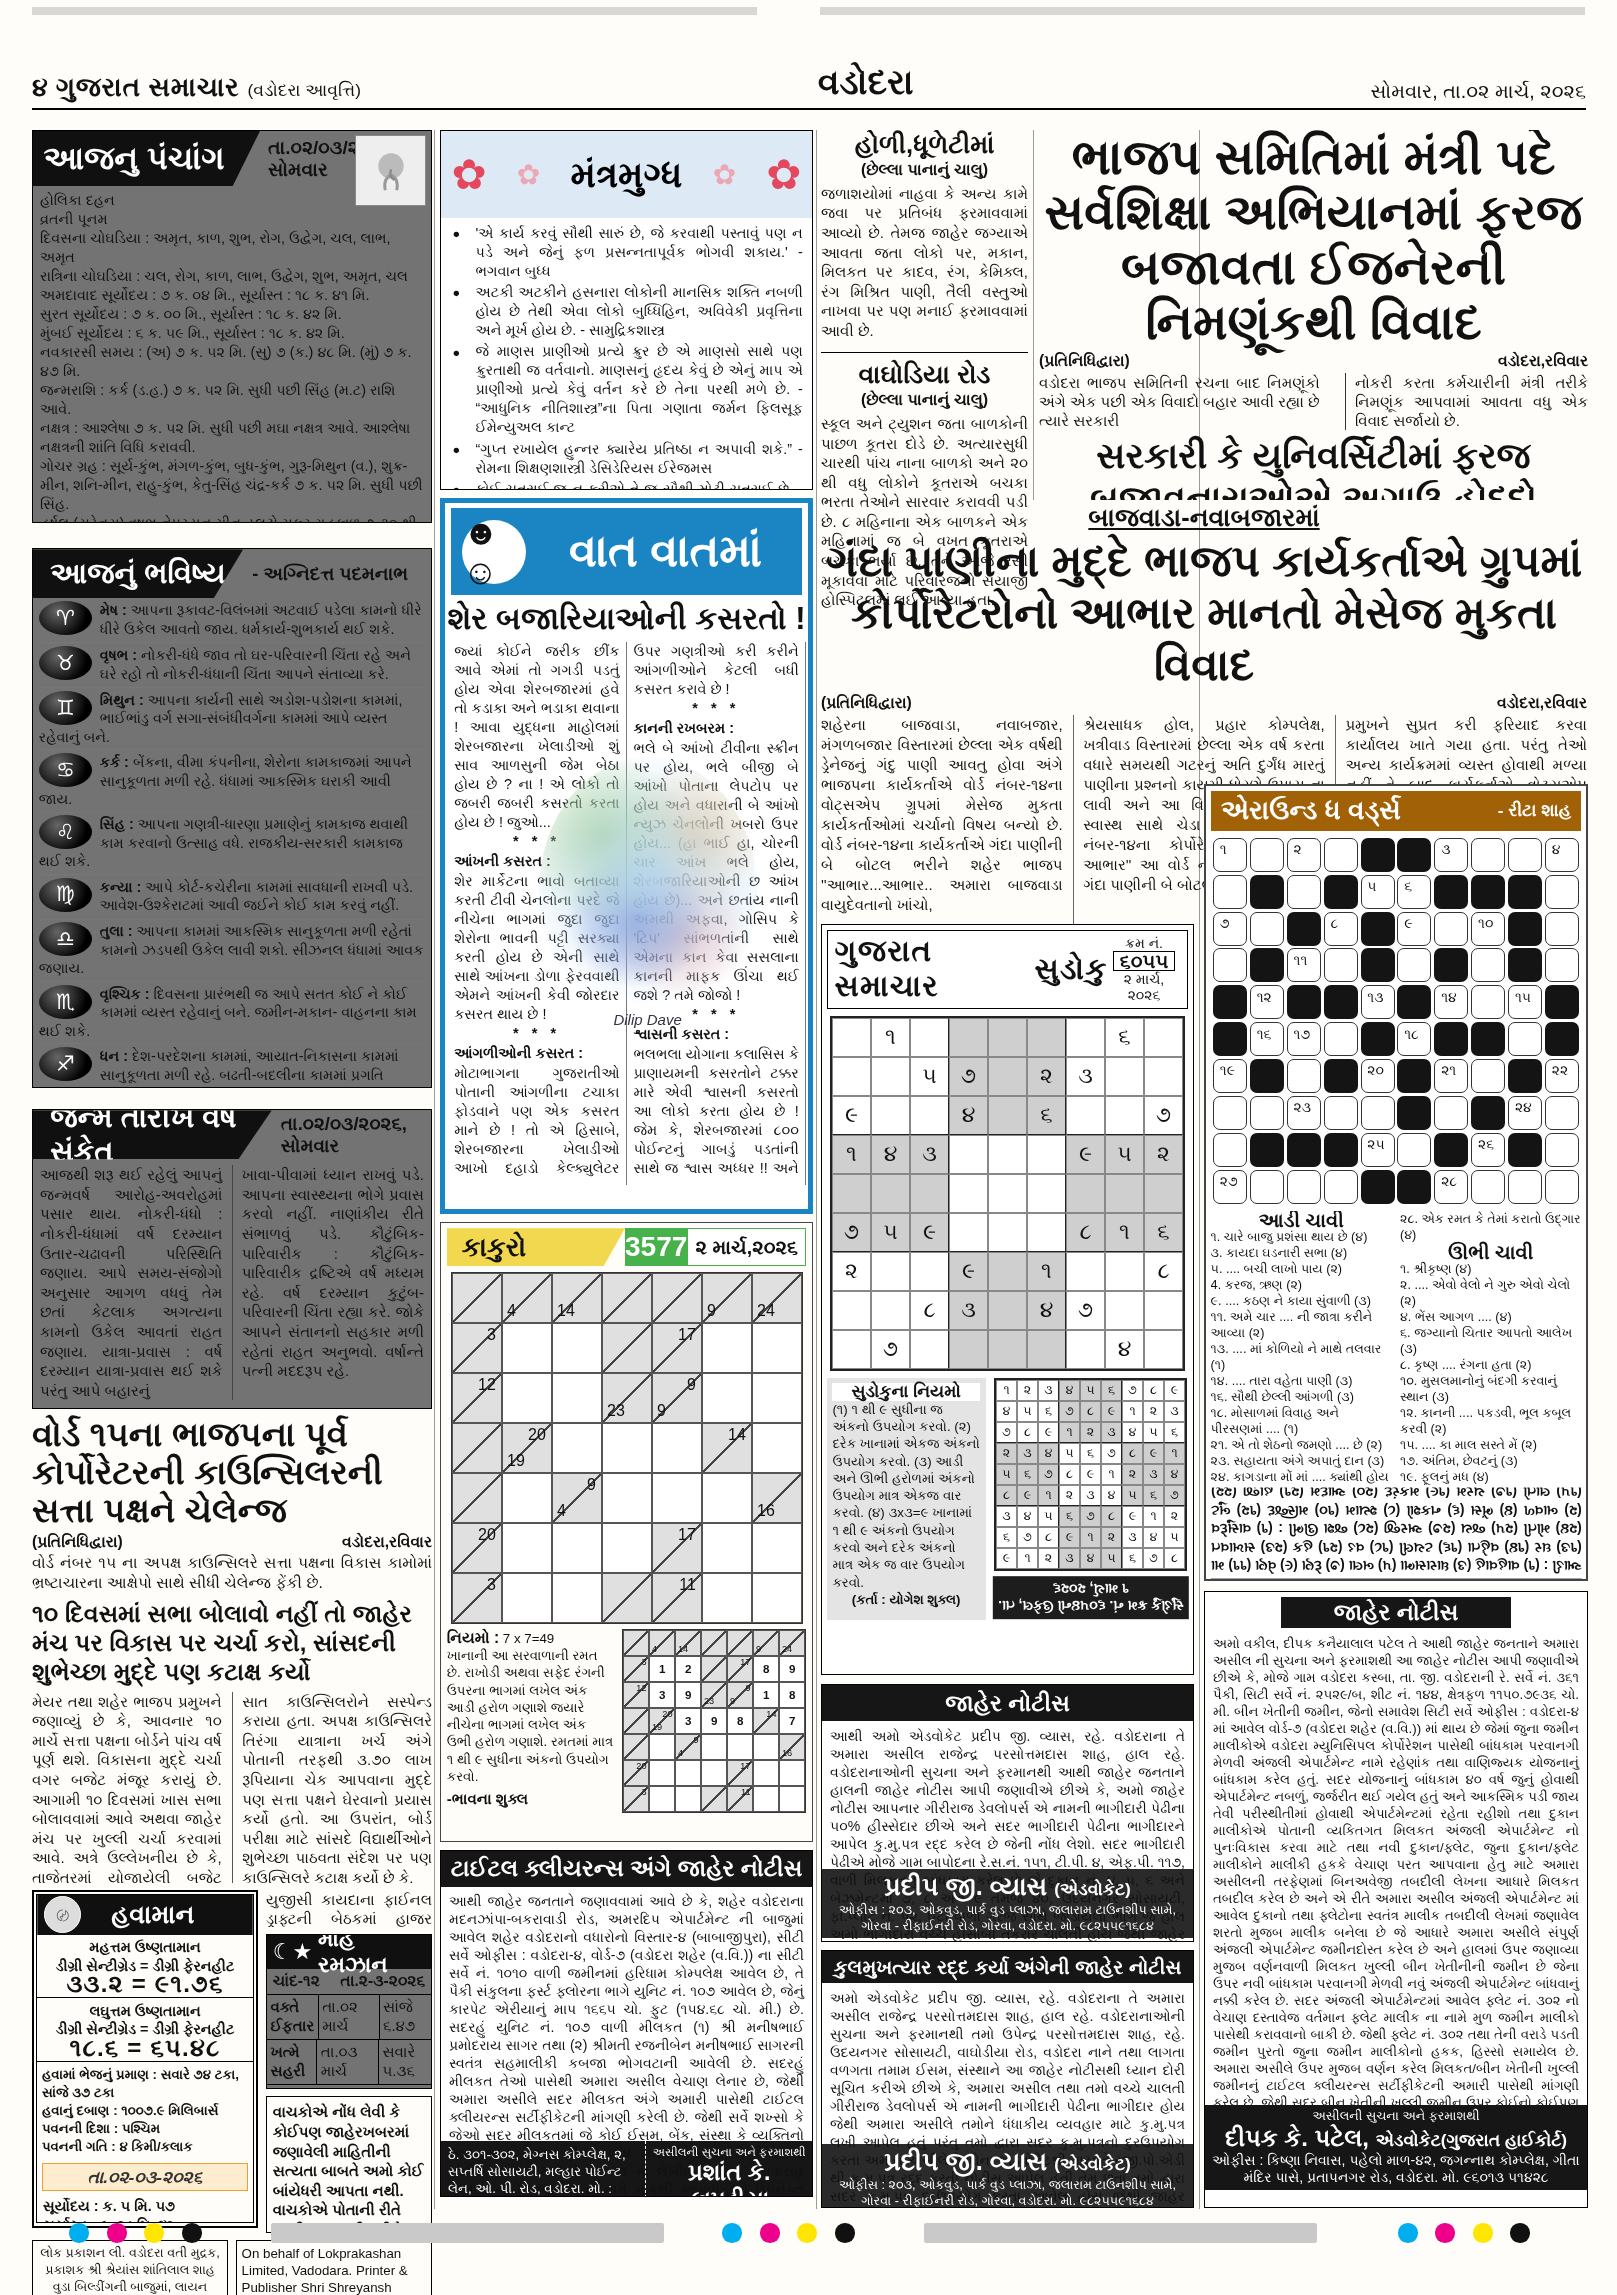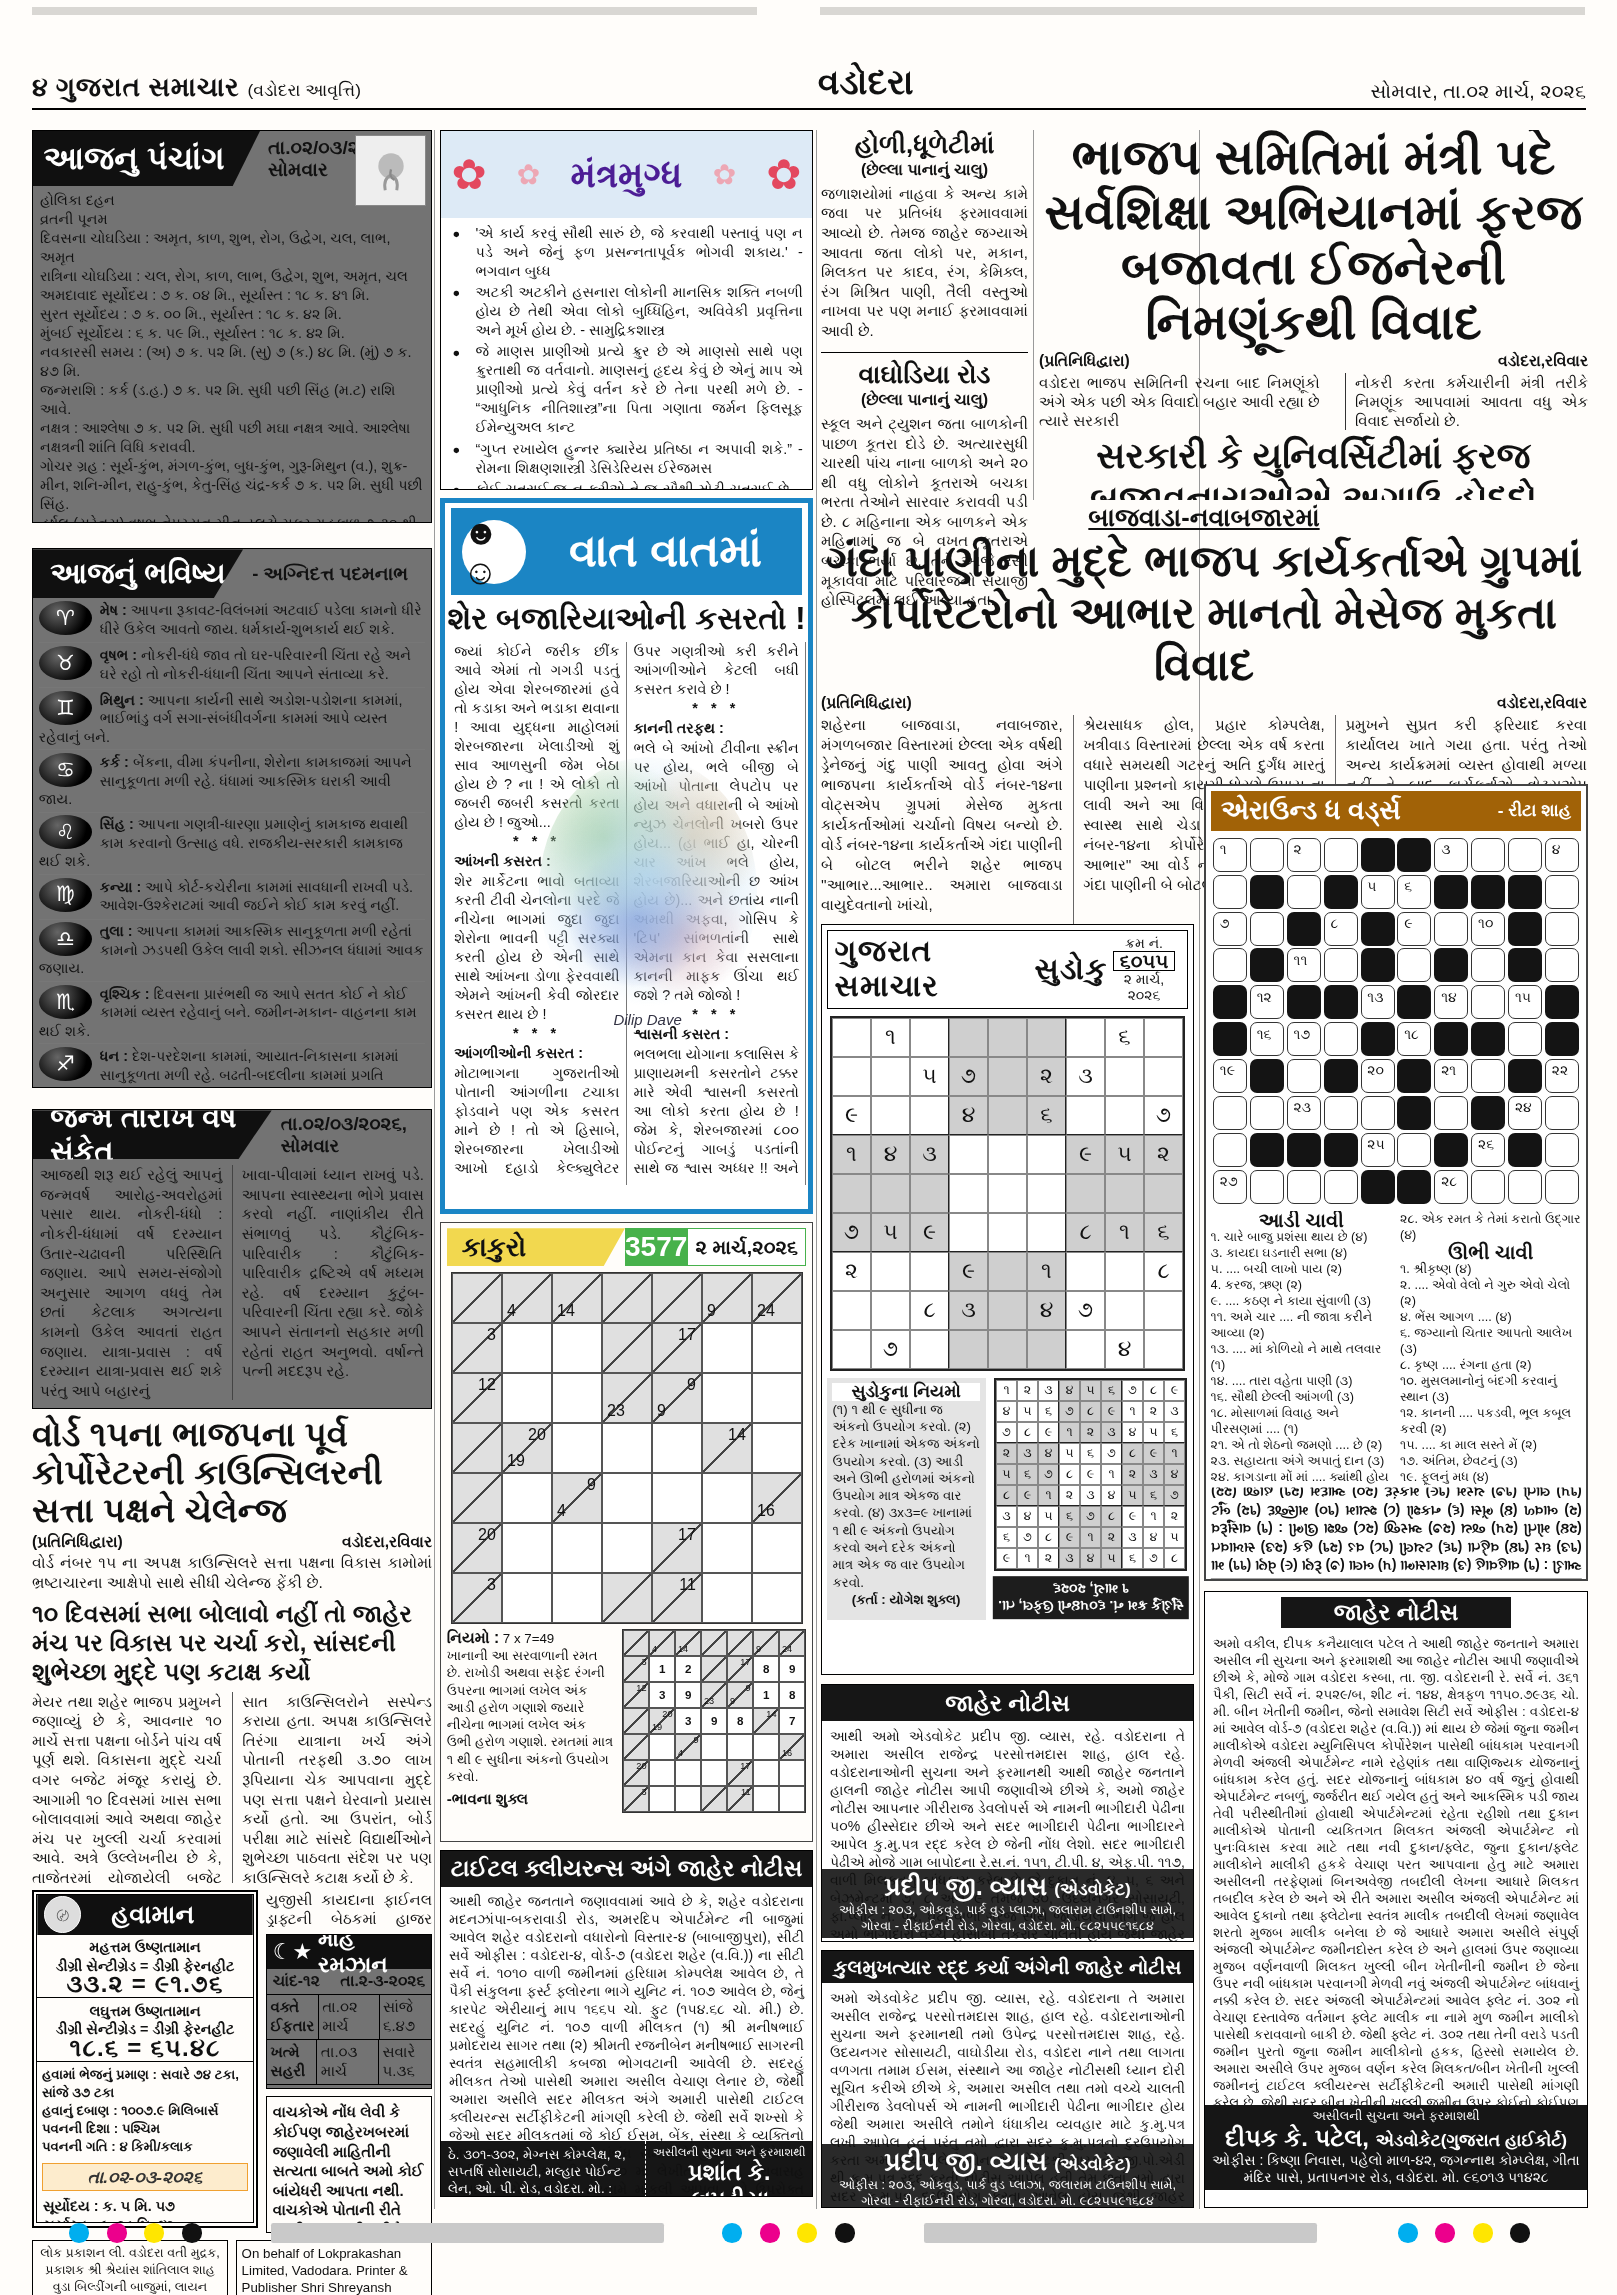--- a/index.html
+++ b/index.html
@@ -84,21 +84,21 @@
   .rz-tbl .f-b{width:38%;padding:3.5px;border-right:1.2px solid #000}
   .rz-tbl .f-c{width:32%;padding:3.5px}
   .note-box{height:137px;border:1.7px solid #000;padding:5.8px;font-size:15px;line-height:19.6px;font-weight:bold;box-sizing:border-box;overflow:hidden}
   
   .pub-row{display:flex;gap:8px;margin-top:7px}
   .pub{flex:1;height:118px;border:1.7px solid #000;padding:4.6px;font-size:12.7px;line-height:17px;text-align:center;box-sizing:border-box;overflow:hidden}
   .pub.en{text-align:left;font-size:13.3px}
   
   .mm-box{height:358px;overflow:hidden;border:1.7px solid #000;background:#fff}
   .mm-band{height:87px;background:#ddeaf6;display:flex;align-items:center;justify-content:space-between;padding:0 10.4px}
-  .mm-title{color:#4c1d95;font-size:36px;font-weight:bold}
+  .mm-title{color:#000000;font-size:36px;font-weight:bold}
   .lotus{font-size:42px;color:#e3485f}
   .lotus.small{font-size:28px;color:#eda7b4}
   .mm-qs{padding:3.5px 9.2px}
   .mm-qs .li{position:relative;padding-left:25.4px;font-size:14.4px;line-height:19px;margin:2.3px 0;text-align:justify}
   .mm-qs .li:before{content:"●";position:absolute;left:2.3px;top:1.2px;font-size:12.7px}
   
   .vv-box{border:5.2px solid #1b85c4;background:#fff;height:716px;box-sizing:border-box;overflow:hidden;position:relative;margin-top:7.5px}
   .vv-head{margin:5.8px;background:#1b85c4;height:87px;display:flex;align-items:center;gap:14px;padding:0 11.6px}
   .vv-icon{width:64px;height:64px;border-radius:50%;background:#fff;display:flex;align-items:center;justify-content:center;font-size:35px;color:#111}
   .vv-title{color:#fff;font-size:45px;font-weight:bold;flex:1;text-align:center}
@@ -414,21 +414,21 @@
         <span><div class="vv-sec">
               <span class="f-stars">* * *</span>
               <span class="f-head">આંખની કસરત :</span>
               <span class="f-text">શેર માર્કેટના ભાવો બતાવ્યા કરતી ટીવી ચેનલોના પરદે જે નીચેના ભાગમાં જુદા જુદા શેરોના ભાવની પટ્ટી સરક્યા કરતી હોય છે એની સાથે સાથે આંખના ડોળા ફેરવવાથી એમને આંખની કેવી જોરદાર કસરત થાય છે !</span>
             </div><div class="vv-sec">
               <span class="f-stars">* * *</span>
               <span class="f-head">આંગળીઓની કસરત :</span>
               <span class="f-text">મોટાભાગના ગુજરાતીઓ પોતાની આંગળીના ટચાકા ફોડવાને પણ એક કસરત માને છે ! તો એ હિસાબે, શેરબજારના ખેલાડીઓ આખો દહાડો કેલ્ક્યુલેટર ઉપર ગણત્રીઓ કરી કરીને આંગળીઓને કેટલી બધી કસરત કરાવે છે !</span>
             </div><div class="vv-sec">
               <span class="f-stars">* * *</span>
-              <span class="f-head">કાનની તરફથ :</span>
+              <span class="f-head">કાનની રખબરમ :</span>
               <span class="f-text">ભલે બે આંખો ટીવીના સ્ક્રીન પર હોય, ભલે બીજી બે આંખો પોતાના લેપટોપ પર હોય અને વધારાની બે આંખો ન્યુઝ ચેનલોની ખબરો ઉપર હોય... (હા ભાઈ હા, ચોરની ચાર આંખ ભલે હોય, શેરબજારિયાઓની છ આંખ હોય છે)... અને છતાંય નાની અમથી અફવા, ગોસિપ કે 'ટિપ' સાંભળતાંની સાથે એમના કાન કેવા સસલાના કાનની માફક ઊંચા થઈ જશે ? તમે જોજો !</span>
             </div><div class="vv-sec">
               <span class="f-stars">* * *</span>
               <span class="f-head">શ્વાસની કસરત :</span>
               <span class="f-text">ભલભલા યોગાના કલાસિસ કે પ્રાણાયમની કસરતોને ટક્કર મારે એવી શ્વાસની કસરતો આ લોકો કરતા હોય છે ! જેમ કે, શેરબજારમાં ૮૦૦ પોઈન્ટનું ગાબડું પડતાંની સાથે જ શ્વાસ અધ્ધર !! અને સેન્સેક્સ ૯૦૦ પોઈન્ટ ઊંચો ચડે કે તરત 'હાઆઆશ...' કરીને શ્વાસ હેઠો બેસે છે !</span>
             </div></span>
         
       </div>
       <div class="cartoon">
         <span class="sig">Dilip Dave</span>

